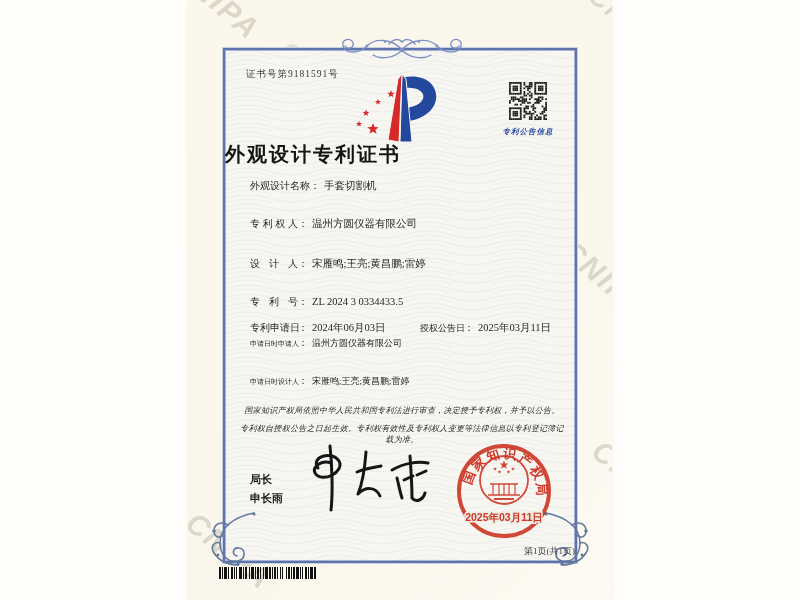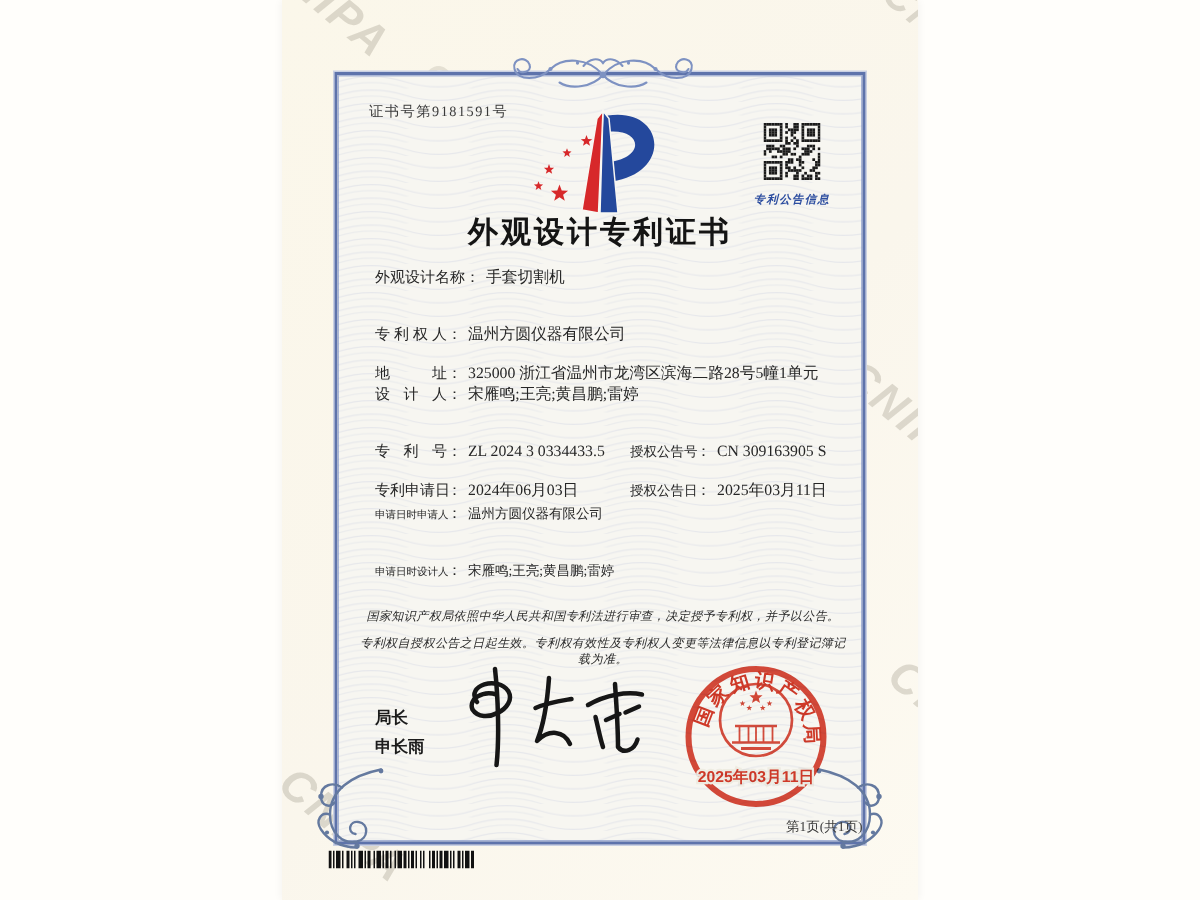--- a/index.html
+++ b/index.html
@@ -28,21 +28,21 @@
   .waves{position:absolute;left:0;top:0;width:100%;height:100%;}
   .ornament-top{position:absolute;left:112px;top:-16px;width:130px;height:32px;}
   .corner{position:absolute;width:50px;height:56px;}
   .corner-bl{left:-17px;bottom:-6px;}
   .corner-br{right:-17px;bottom:-6px;transform:scaleX(-1);}
   .cert-no{position:absolute;left:21px;top:18px;font-size:9.5px;color:#3a3a3a;letter-spacing:1px;}
   .logo{position:absolute;left:123px;top:22px;width:108px;height:72px;}
   .qr-wrap{position:absolute;left:273px;top:32px;width:60px;text-align:center;font-style:italic;}
   .qr{width:38px;height:38px;display:inline-block;}
   .qr-caption{font-size:7.5px;font-weight:bold;color:#2d4ea0;margin-top:3px;letter-spacing:1px;}
-  .title{position:absolute;left:0;top:91px;width:100%;text-align:center;
+  .title{position:absolute;left:0;top:91px;width:100%;text-align:left;
          font-size:20px;font-weight:bold;color:#141414;letter-spacing:2px;}
   .row{position:absolute;left:25px;white-space:nowrap;color:#262626;}
   .rr{position:absolute;left:195px;white-space:nowrap;color:#262626;}
   .jlabel{display:inline-block;width:48px;text-align:justify;text-align-last:justify;
           font-size:10px;vertical-align:baseline;}
   .nlabel{font-size:10px;}
   .slabel{display:inline-block;width:48px;text-align:justify;text-align-last:justify;font-size:7px;}
   .rlabel{display:inline-block;width:44px;text-align:justify;text-align-last:justify;font-size:9px;}
   .colon{font-size:10px;}
   .val{font-size:10.5px;}
@@ -373,35 +373,27 @@
       <div class="title">外观设计专利证书</div>
 
       <div class="row r2">
         <span class="jlabel">专利权人</span><span class="colon">：</span>
         <span class="val">温州方圆仪器有限公司</span>
       </div>
       <div class="row r1">
         <span class="nlabel">外观设计名称</span><span class="colon">：</span>
         <span class="val">手套切割机</span>
       </div>
-      <div class="row r3">
-        <span class="jlabel">地址</span><span class="colon">：</span>
-        <span class="val">325000 浙江省温州市龙湾区滨海二路28号5幢1单元</span>
-      </div>
       <div class="row r4">
         <span class="jlabel">设计人</span><span class="colon">：</span>
         <span class="val">宋雁鸣;王亮;黄昌鹏;雷婷</span>
       </div>
       <div class="row r5">
         <span class="jlabel">专利号</span><span class="colon">：</span>
         <span class="val">ZL 2024 3 0334433.5</span>
-      </div>
-      <div class="rr r5">
-        <span class="rlabel">授权公告号</span><span class="colon">：</span>
-        <span class="val">CN 309163905 S</span>
       </div>
       <div class="row r6">
         <span class="jlabel">专利申请日</span><span class="colon">：</span>
         <span class="val">2024年06月03日</span>
       </div>
       <div class="rr r6">
         <span class="rlabel">授权公告日</span><span class="colon">：</span>
         <span class="val">2025年03月11日</span>
       </div>
       <div class="row r7">

